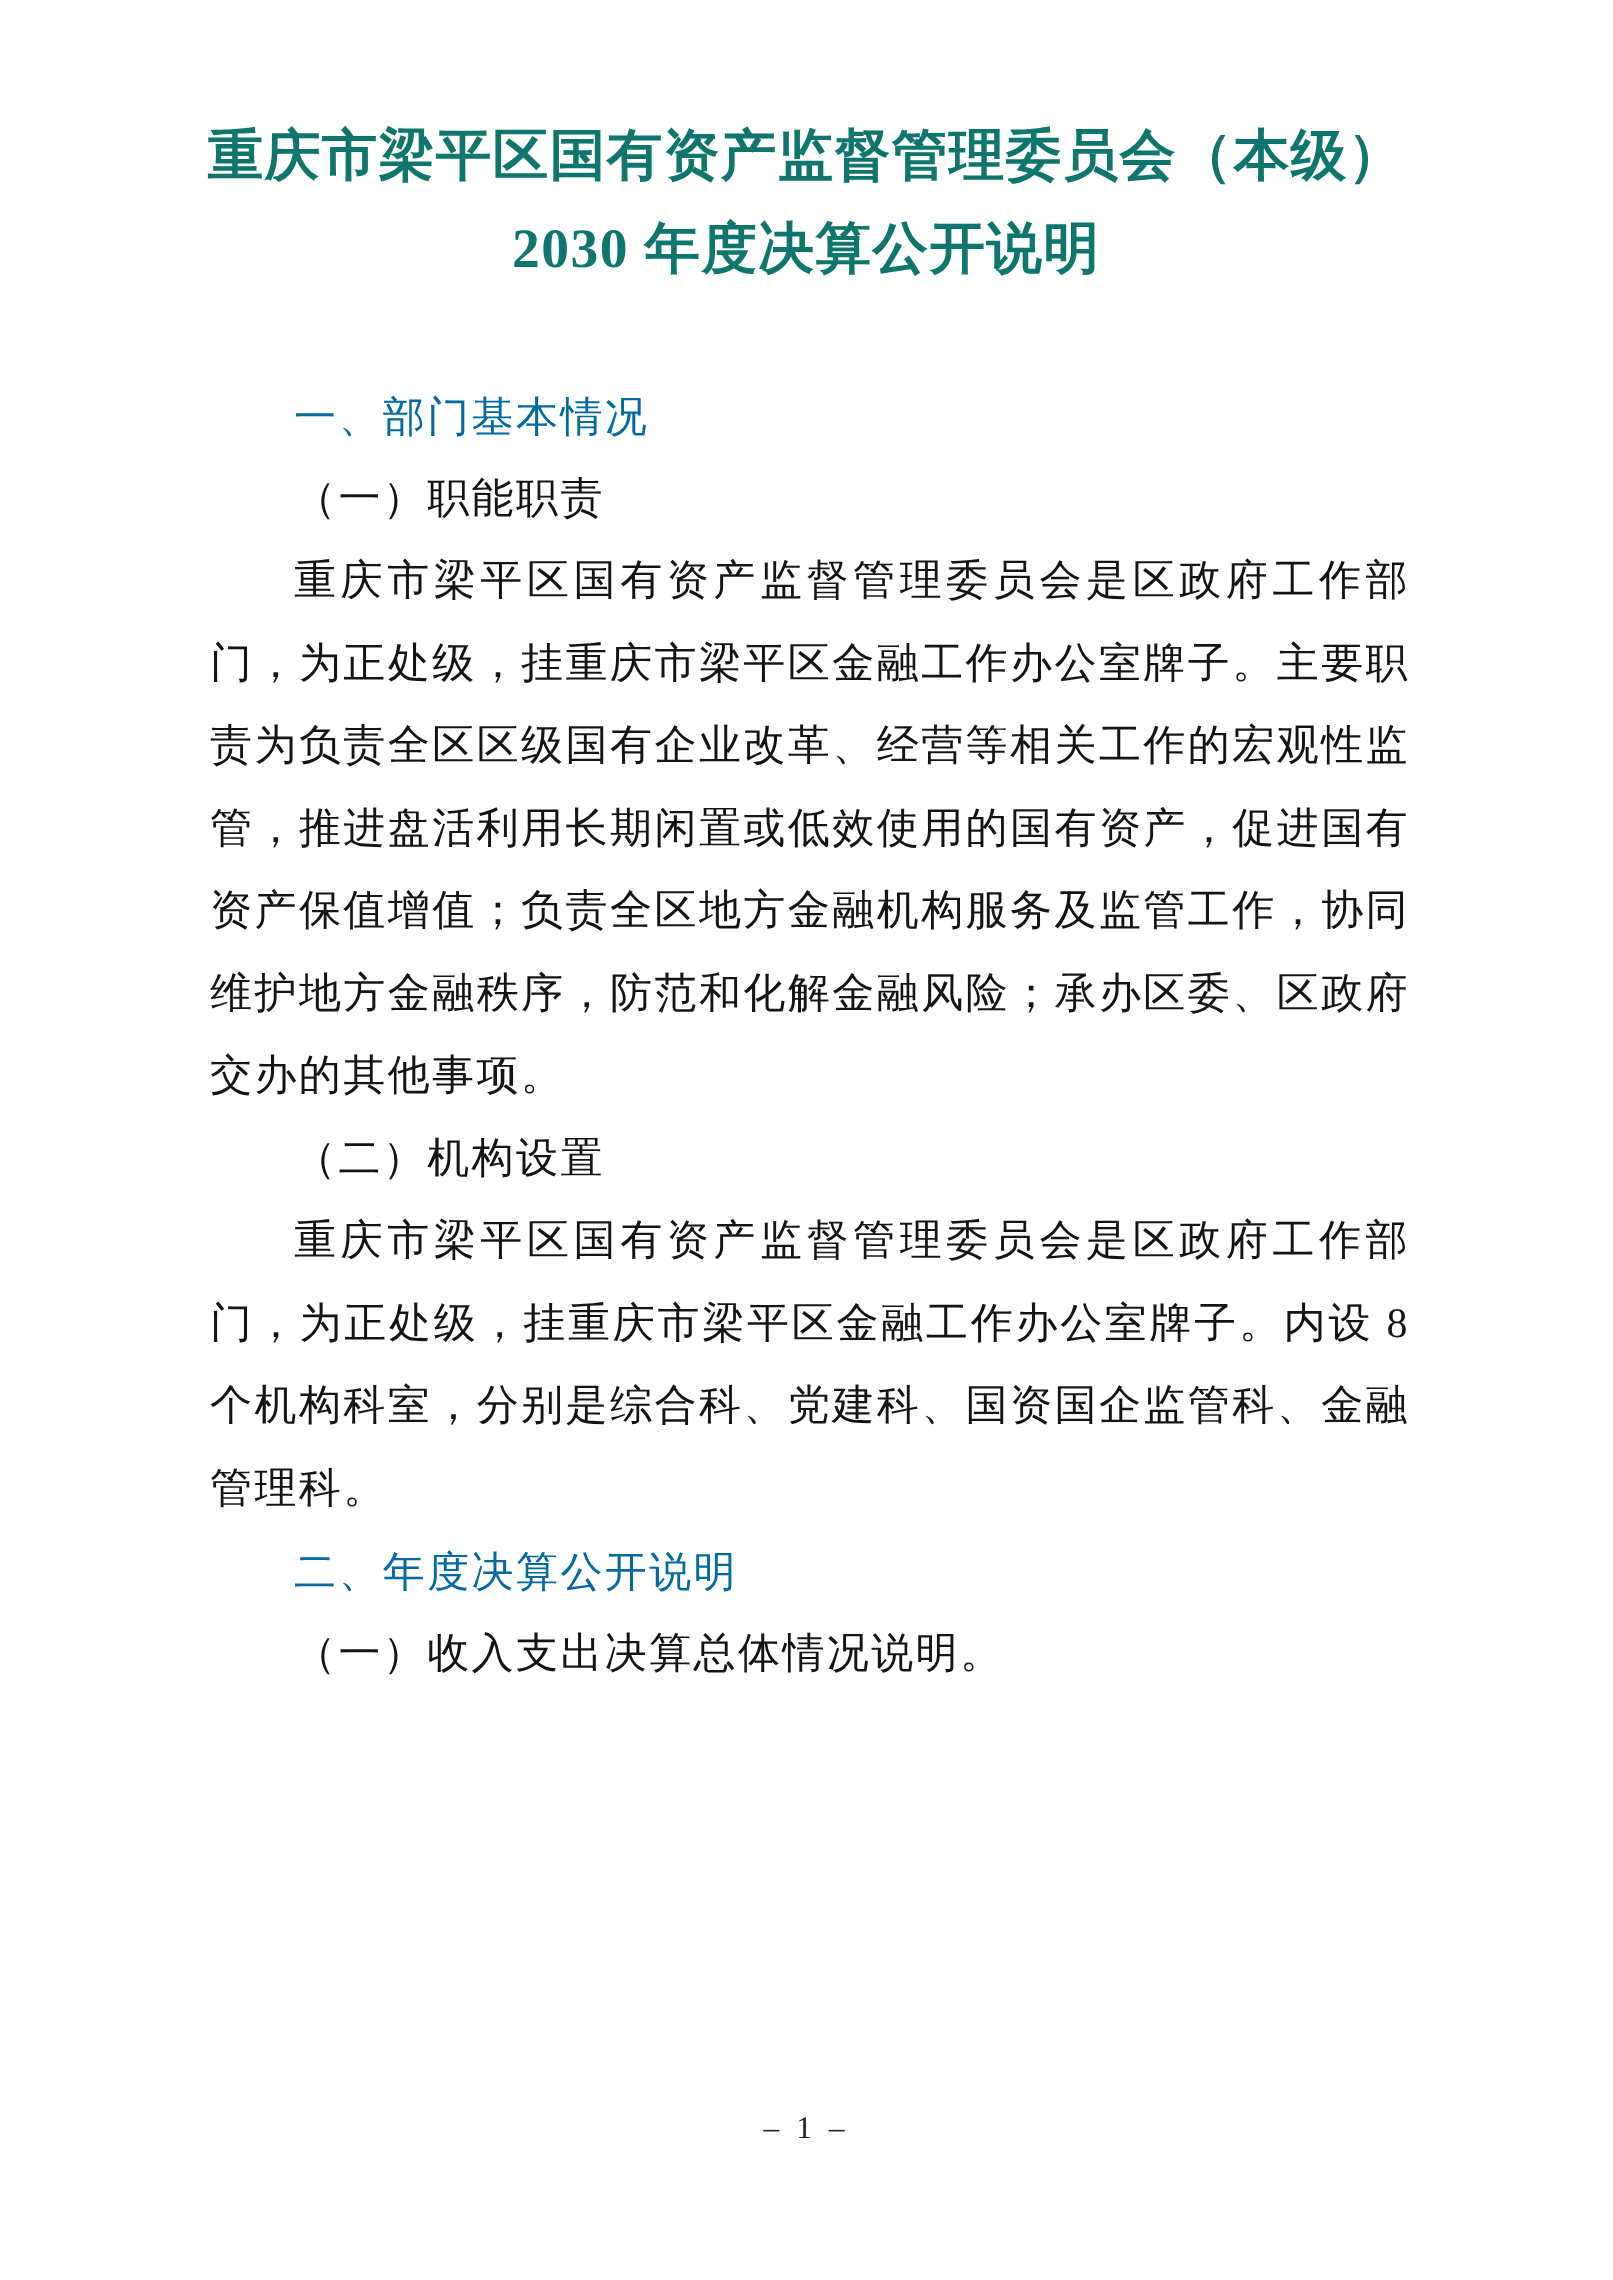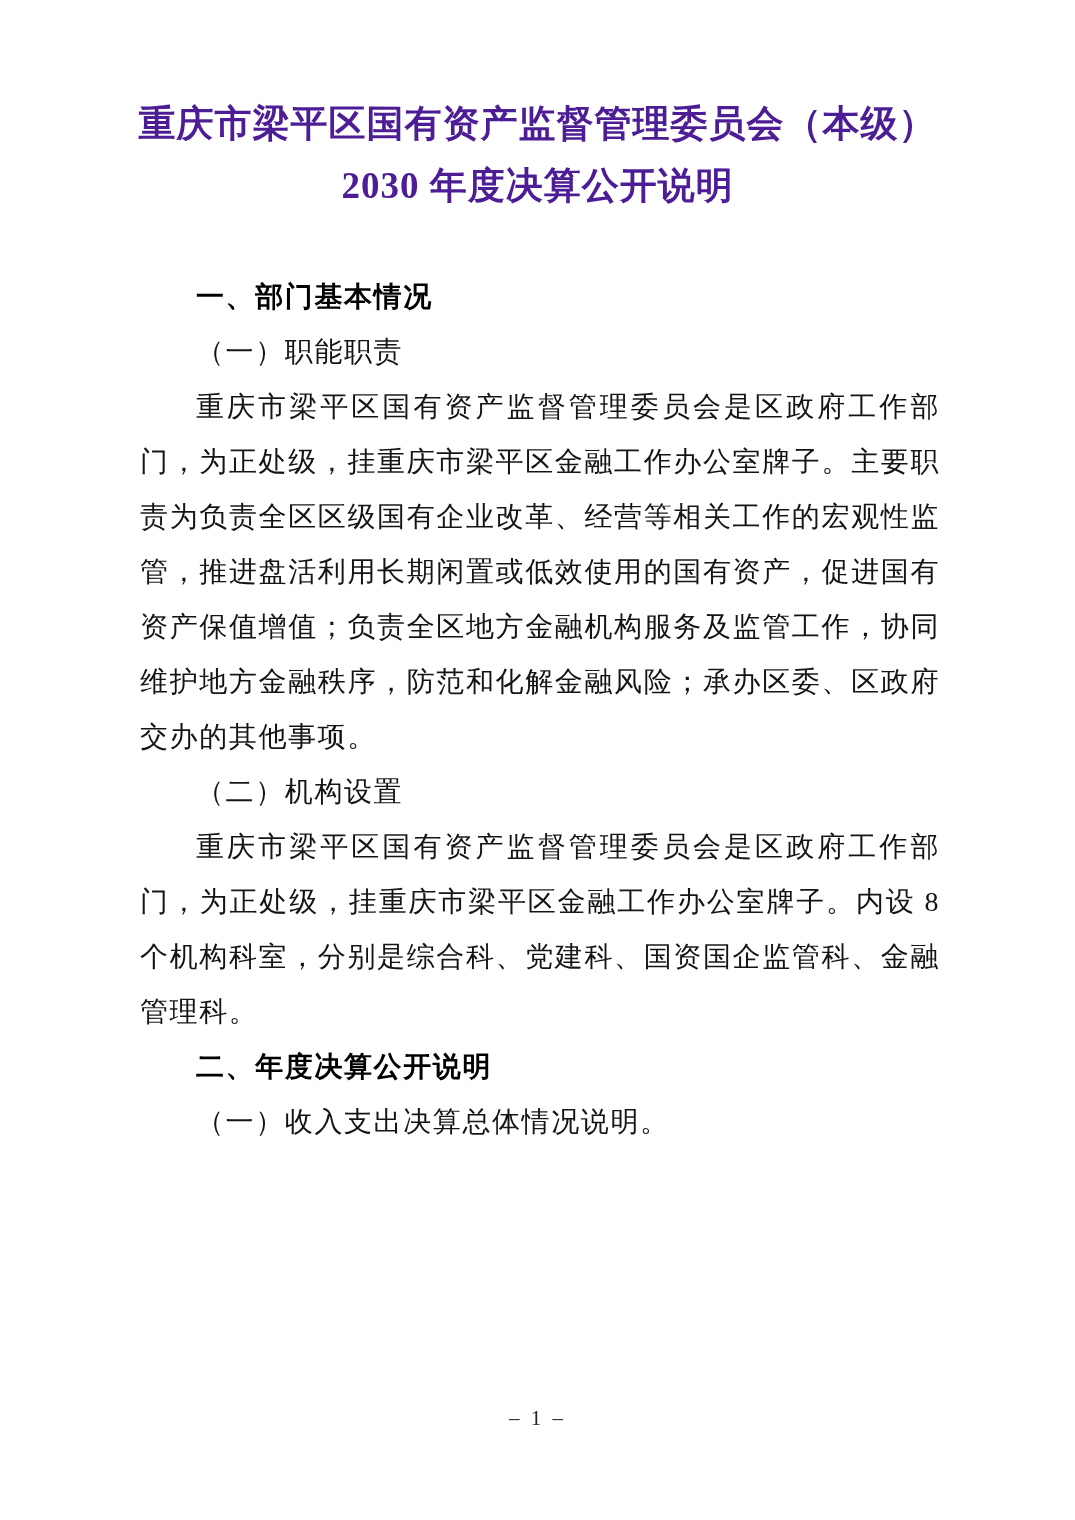--- a/index.html
+++ b/index.html
@@ -11,49 +11,49 @@
     position: relative;
     width: 1075px;
     height: 1520px;
     margin: 0 auto;
     background: #ffffff;
     color: #000000;
     font-family: "Liberation Serif", serif;
     overflow: hidden;
   }
   .doc-title {
-    padding-top: 93px;
+    padding-top: 74px;
     text-align: center;
     font-weight: 700;
     font-size: 37px;
     line-height: 62px;
     letter-spacing: 1px;
-    color: #4c1d95;
+    color: #0f766e;
   }
   .title-line {
     white-space: nowrap;
   }
   .content {
     margin: 52px 135px 0 140px;
     font-size: 28px;
     line-height: 55px;
     letter-spacing: 1.6px;
     text-align: justify;
     color: #141414;
   }
   .content p {
     margin: 0;
     padding: 0;
     text-indent: 2em;
   }
   
   .h-hei {
     font-family: "Liberation Sans", sans-serif;
-    font-weight: 700;
-    color: #000000;
+    font-weight: 400;
+    color: #0369a1;
   }
   
   .h-kai {
     font-weight: 400;
   }
   .para {
     font-weight: 400;
   }
   .lead-bold {
     font-weight: 700;

